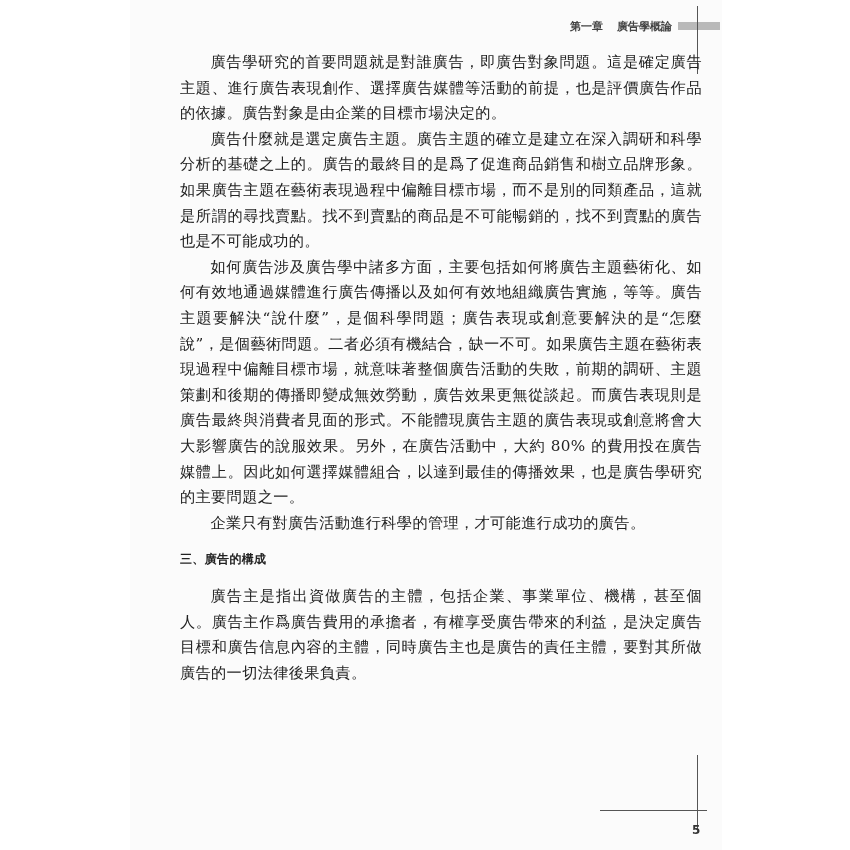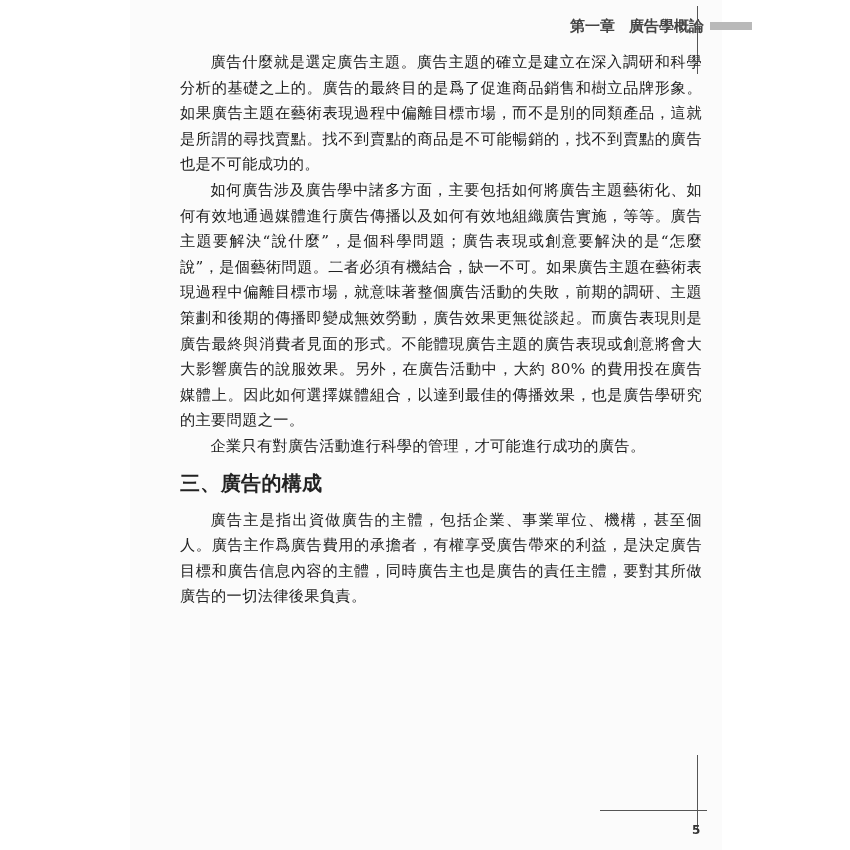--- a/index.html
+++ b/index.html
@@ -24,21 +24,21 @@
       background: #fbfbfb;
     }
     .running-head {
       position: absolute;
       left: 570px;
       top: 15px;
       height: 22px;
       display: flex;
       align-items: center;
       font-family: "DejaVu Sans", "Liberation Sans", sans-serif;
-      font-size: 15px;
+      font-size: 11px;
       font-weight: bold;
       color: #444;
       white-space: nowrap;
     }
     .running-head .chapter { margin-right: 14px; }
     .running-head .title { margin-right: 6px; }
     .running-head .bar {
       display: inline-block;
       width: 42px;
       height: 8px;
@@ -88,21 +88,21 @@
       text-align: justify;
       color: #222;
     }
     .body-text p {
       margin: 0;
       text-indent: 2em;
     }
     .body-text h3 {
       margin: 11px 0 12px 0;
       font-family: "DejaVu Sans", "Liberation Sans", sans-serif;
-      font-size: 20px;
+      font-size: 12px;
       font-weight: bold;
       line-height: 25px;
       color: #222;
     }
   </style>
 </head>
 <body>
 
 <div class="page"></div>
 
@@ -110,20 +110,21 @@
   <span class="chapter">第一章</span>
   <span class="title">廣告學概論</span>
   <span class="bar"></span>
 </div>
 
 <div class="crop-v-top"></div>
 <div class="crop-v-bottom"></div>
 <div class="crop-h-bottom"></div>
 
 <div class="body-text">
+  <p>廣告學研究的首要問題就是對誰廣告，即廣告對象問題。這是確定廣告主題、進行廣告表現創作、選擇廣告媒體等活動的前提，也是評價廣告作品的依據。廣告對象是由企業的目標市場決定的。</p>
   <p>廣告什麼就是選定廣告主題。廣告主題的確立是建立在深入調研和科學分析的基礎之上的。廣告的最終目的是爲了促進商品銷售和樹立品牌形象。如果廣告主題在藝術表現過程中偏離目標市場，而不是別的同類產品，這就是所謂的尋找賣點。找不到賣點的商品是不可能暢銷的，找不到賣點的廣告也是不可能成功的。</p>
   <p>如何廣告涉及廣告學中諸多方面，主要包括如何將廣告主題藝術化、如何有效地通過媒體進行廣告傳播以及如何有效地組織廣告實施，等等。廣告主題要解決“說什麼”，是個科學問題；廣告表現或創意要解決的是“怎麼說”，是個藝術問題。二者必須有機結合，缺一不可。如果廣告主題在藝術表現過程中偏離目標市場，就意味著整個廣告活動的失敗，前期的調研、主題策劃和後期的傳播即變成無效勞動，廣告效果更無從談起。而廣告表現則是廣告最終與消費者見面的形式。不能體現廣告主題的廣告表現或創意將會大大影響廣告的說服效果。另外，在廣告活動中，大約 80% 的費用投在廣告媒體上。因此如何選擇媒體組合，以達到最佳的傳播效果，也是廣告學研究的主要問題之一。</p>
   <p>企業只有對廣告活動進行科學的管理，才可能進行成功的廣告。</p>
   <h3>三、廣告的構成</h3>
   <p>廣告主是指出資做廣告的主體，包括企業、事業單位、機構，甚至個人。廣告主作爲廣告費用的承擔者，有權享受廣告帶來的利益，是決定廣告目標和廣告信息內容的主體，同時廣告主也是廣告的責任主體，要對其所做廣告的一切法律後果負責。</p>
 
 </div>
 
 <div class="page-number">5</div>
 

